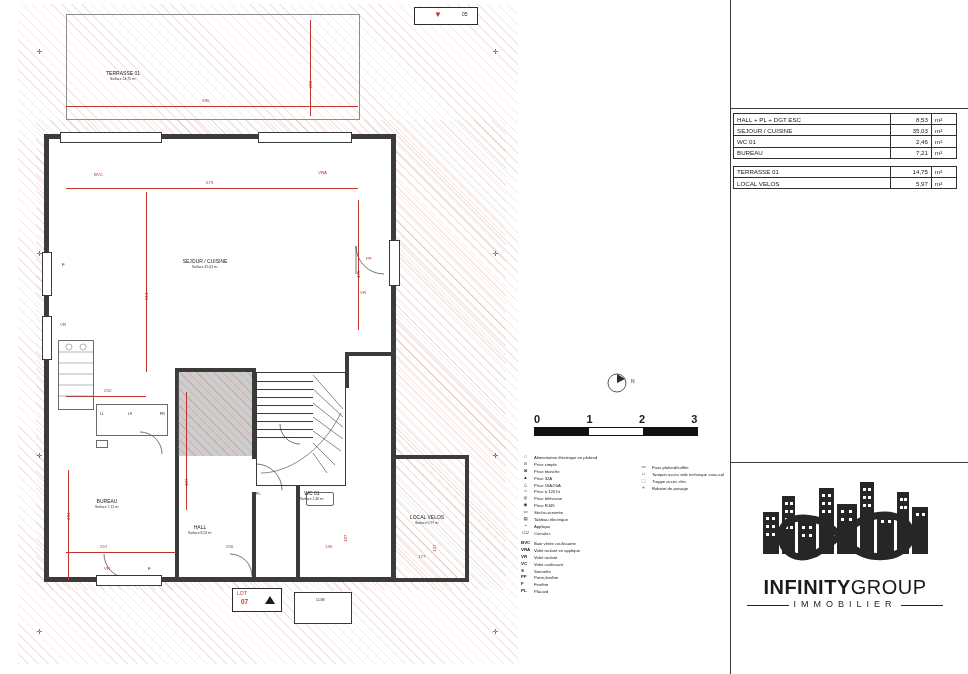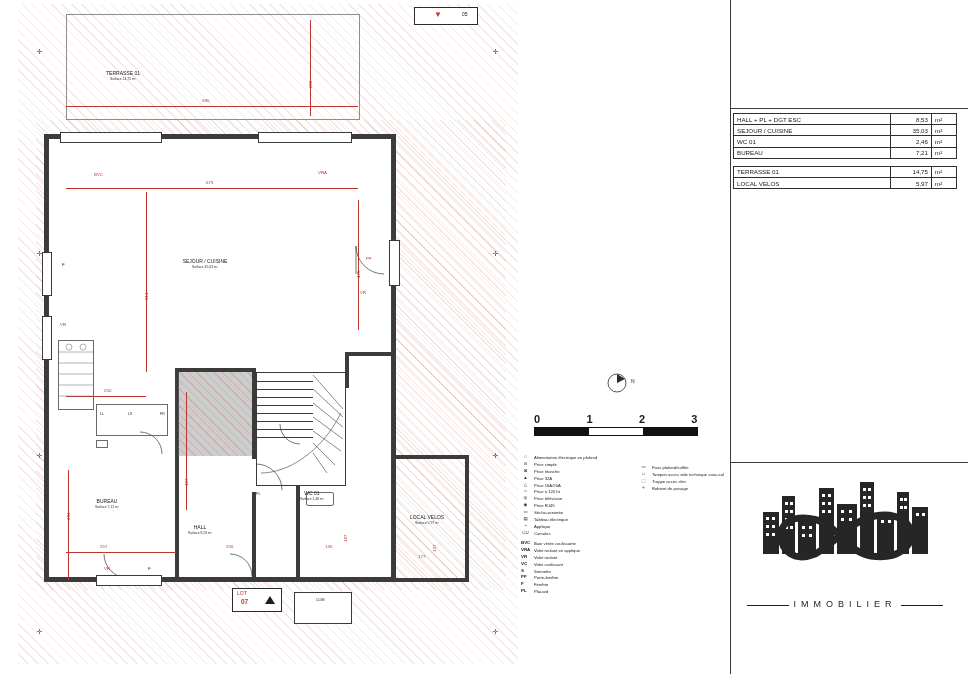--- a/index.html
+++ b/index.html
@@ -514,18 +514,21 @@
       <div class="bldg" style="left:151px;width:16px;height:47px;">
         <div class="bwin" style="left:4px;top:6px;"></div>
           <div class="bwin" style="left:10px;top:6px;"></div>
       </div>
     </div>
 
     <svg class="infloop" viewBox="0 0 142 62">
       <path d="M6 31 C6 10 38 10 54 22 C70 34 76 48 96 52 C124 56 136 42 136 31 C136 18 122 8 100 12 C74 17 60 40 40 50 C20 58 6 48 6 31 Z" fill="none" stroke="#262626" stroke-width="7"></path>
     </svg>
 
+    <div class="logo-name">
+      <b>INFINITY</b><span>GROUP</span>
+    </div>
     <div class="logo-rule" style="left:14px;width:42px;"></div>
     <div class="logo-rule" style="left:168px;width:42px;"></div>
     <div class="logo-sub">IMMOBILIER</div>
   </div>
 
 </div>
 
 </body></html>

